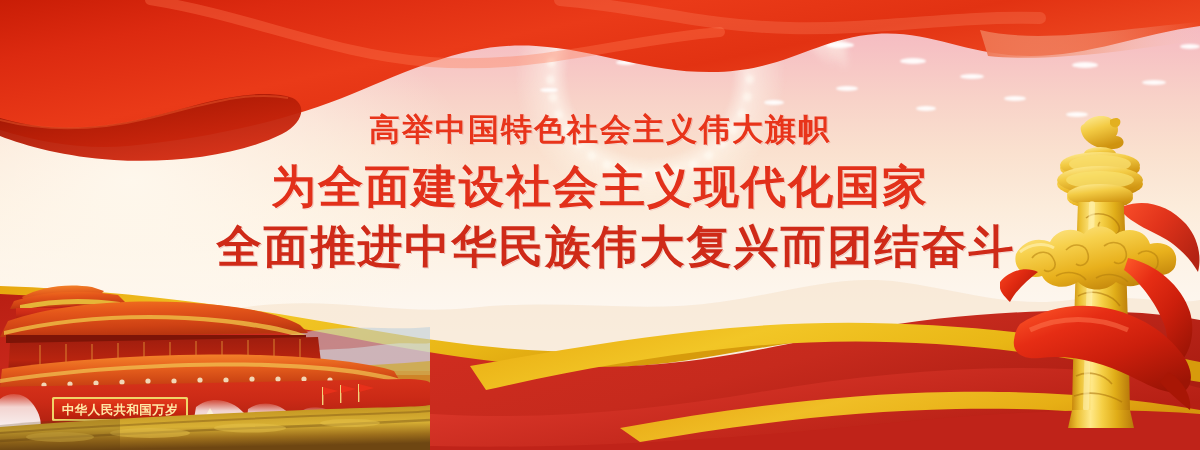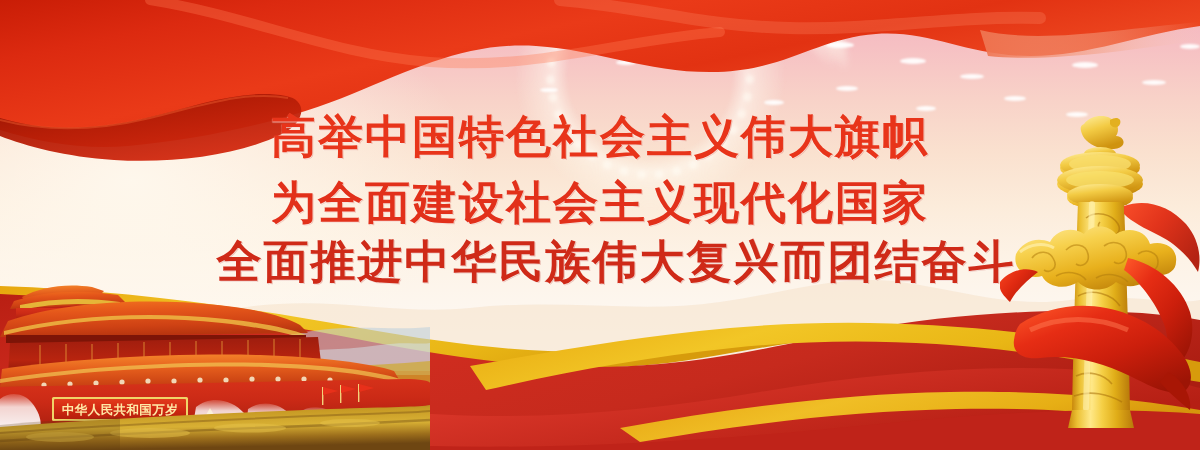--- a/index.html
+++ b/index.html
@@ -128,21 +128,21 @@
     font-weight: bold;
     line-height: 1.10;
     letter-spacing: 2px;
     -webkit-font-smoothing: antialiased;
   }
   .headline .hl {
     display: block;
     white-space: nowrap;
   }
   .headline .hl1 {
-    font-size: 45px;
+    font-size: 31px;
     color: #e8341a;
     text-shadow: 0 1px 1px rgba(255,255,255,0.65), 1px 1px 0 rgba(200,30,12,0.25);
   }
   .headline .hl2 {
     font-size: 45px;
     color: #e2301a;
     margin-top: 16px;
     text-shadow: 0 1px 1px rgba(255,255,255,0.65), 1px 1px 0 rgba(200,30,12,0.25);
   }
   .headline .hl3 {

